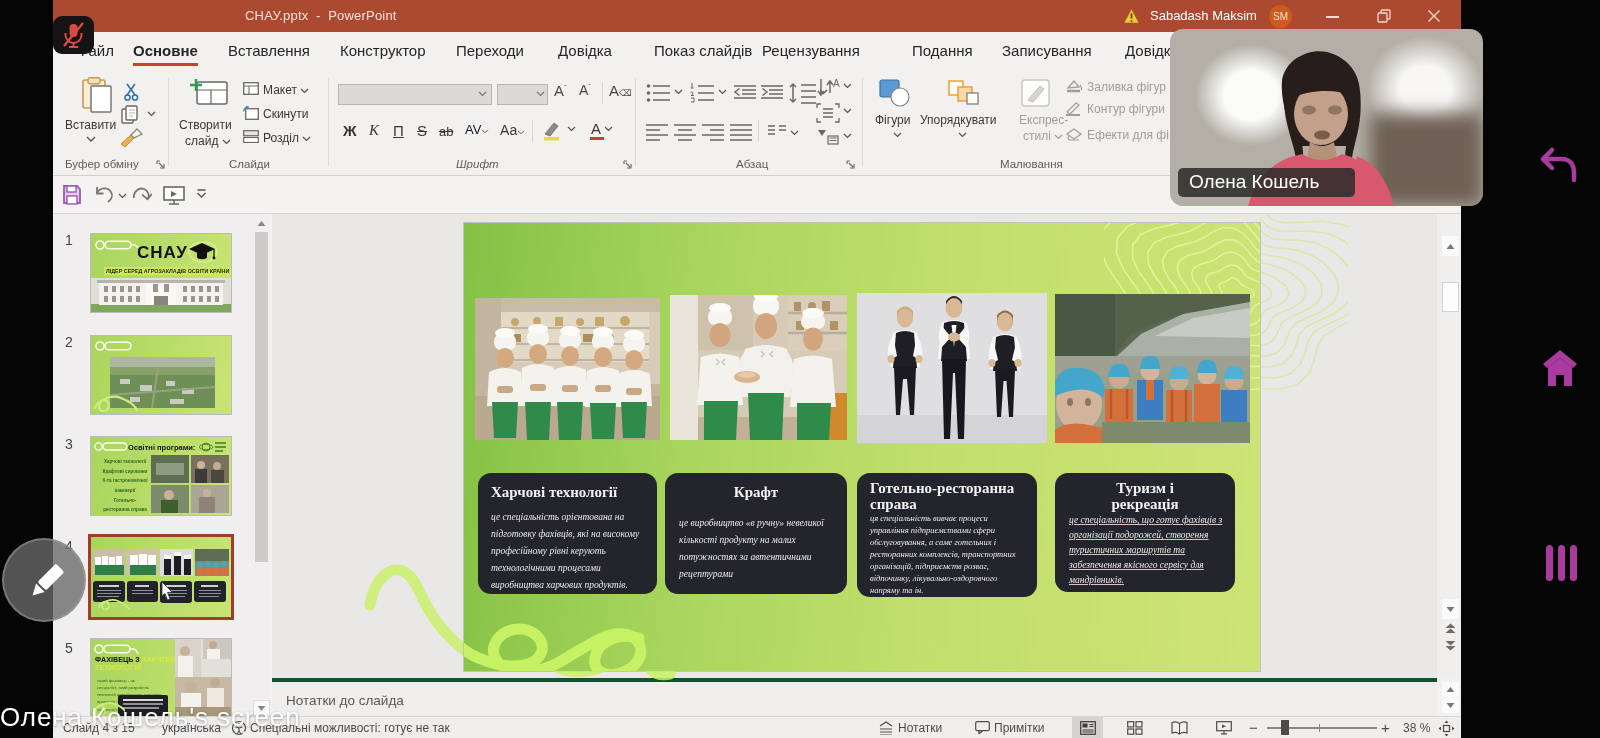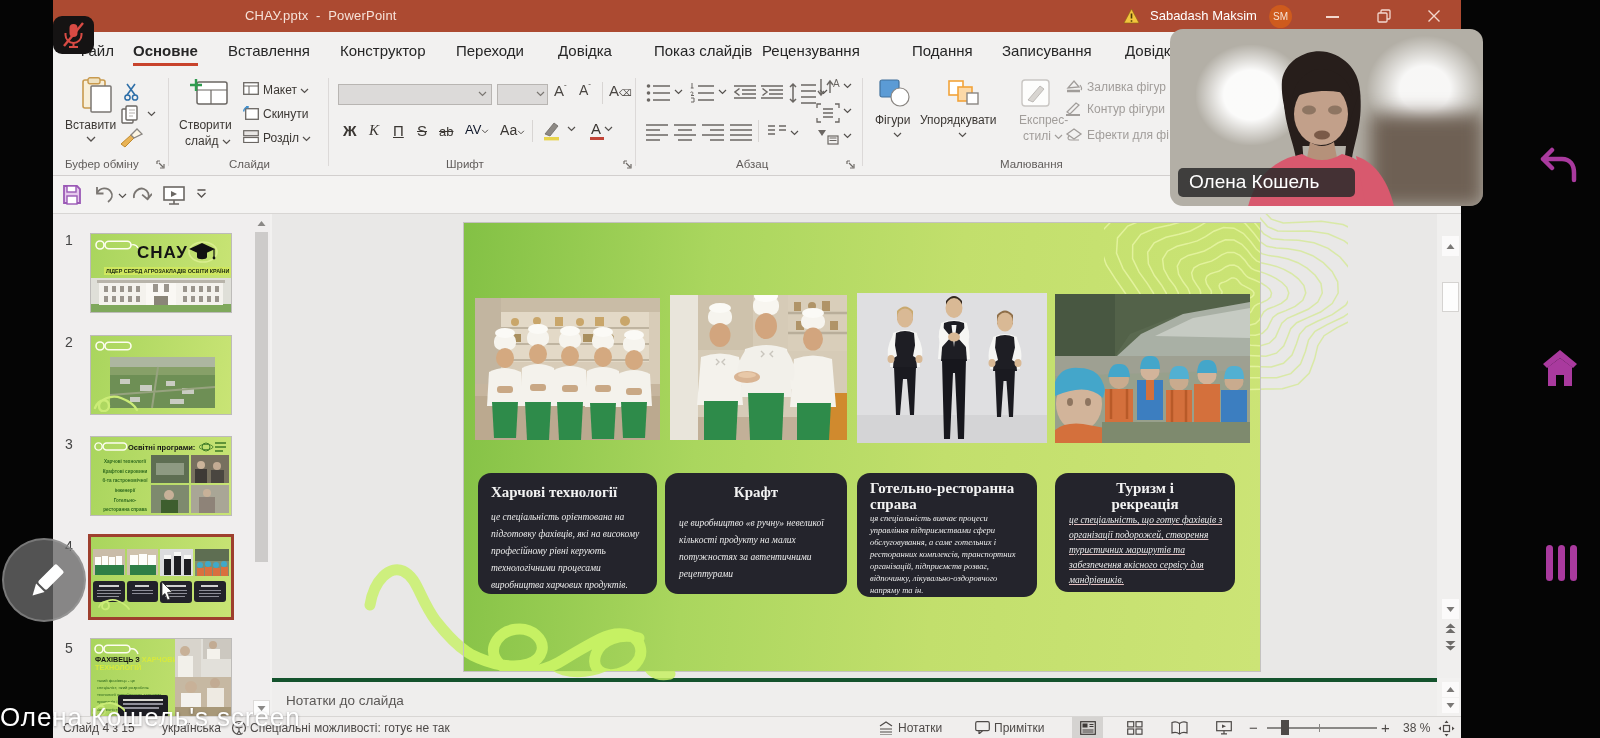--- a/index.html
+++ b/index.html
@@ -176,21 +176,21 @@
         <rect x="3" y="17" width="15" height="3.4" fill="#E8D44D"></rect>
       </svg>
       <svg class="ricon" style="left:514px; top:54px;" width="9" height="6" viewBox="0 0 9 6">
           <path d="M1 1 L4.5 4.5 L8 1" fill="none" stroke="#55514E" stroke-width="1.2"></path>
         </svg>
       <span class="rtext" style="left:538px; top:48px; font-size:15px; color:#3B3733;">А</span>
       <div class="abs" style="left:537px; top:65px; width:14px; height:3.4px; background:#C14438;"></div>
       <svg class="ricon" style="left:551px; top:54px;" width="9" height="6" viewBox="0 0 9 6">
           <path d="M1 1 L4.5 4.5 L8 1" fill="none" stroke="#55514E" stroke-width="1.2"></path>
         </svg>
-      <span class="glabel" style="left:393px;">Шрифт</span>
+      <span class="glabel" style="left:403px;font-style:italic;">Шрифт</span>
       <svg class="launch" style="left:570px;" viewBox="0 0 10 10">
           <path d="M1 1 h3 M1 1 v3 M3 3 l4 4 M8 4 v4 h-4" stroke="#6E6A66" stroke-width="1.2" fill="none"></path>
         </svg>
       <div class="gsep" style="left:582px;"></div>
 
       <svg class="ricon" style="left:593px; top:11px;" width="26" height="20" viewBox="0 0 26 20">
           <circle cx="2.5" cy="3" r="1.8" fill="#6B6763"></circle>
           <circle cx="2.5" cy="10" r="1.8" fill="#6B6763"></circle>
           <circle cx="2.5" cy="17" r="1.8" fill="#6B6763"></circle>
           <path d="M7 3 h17 M7 10 h17 M7 17 h17" stroke="#6B6763" stroke-width="1.6"></path>

